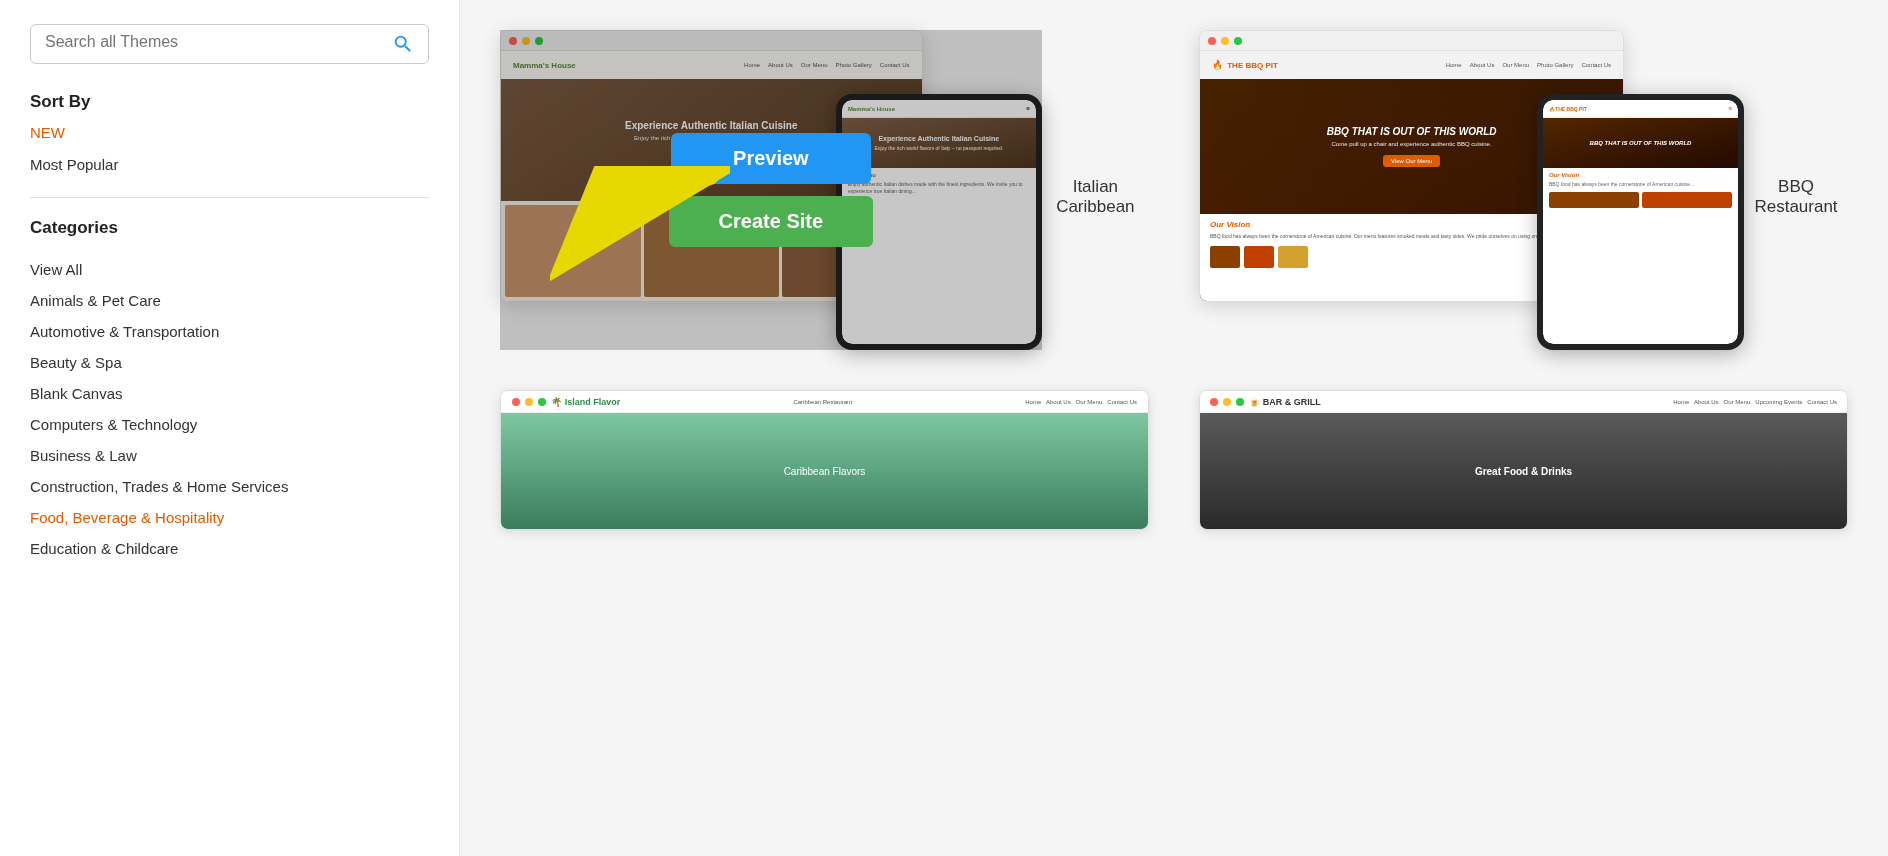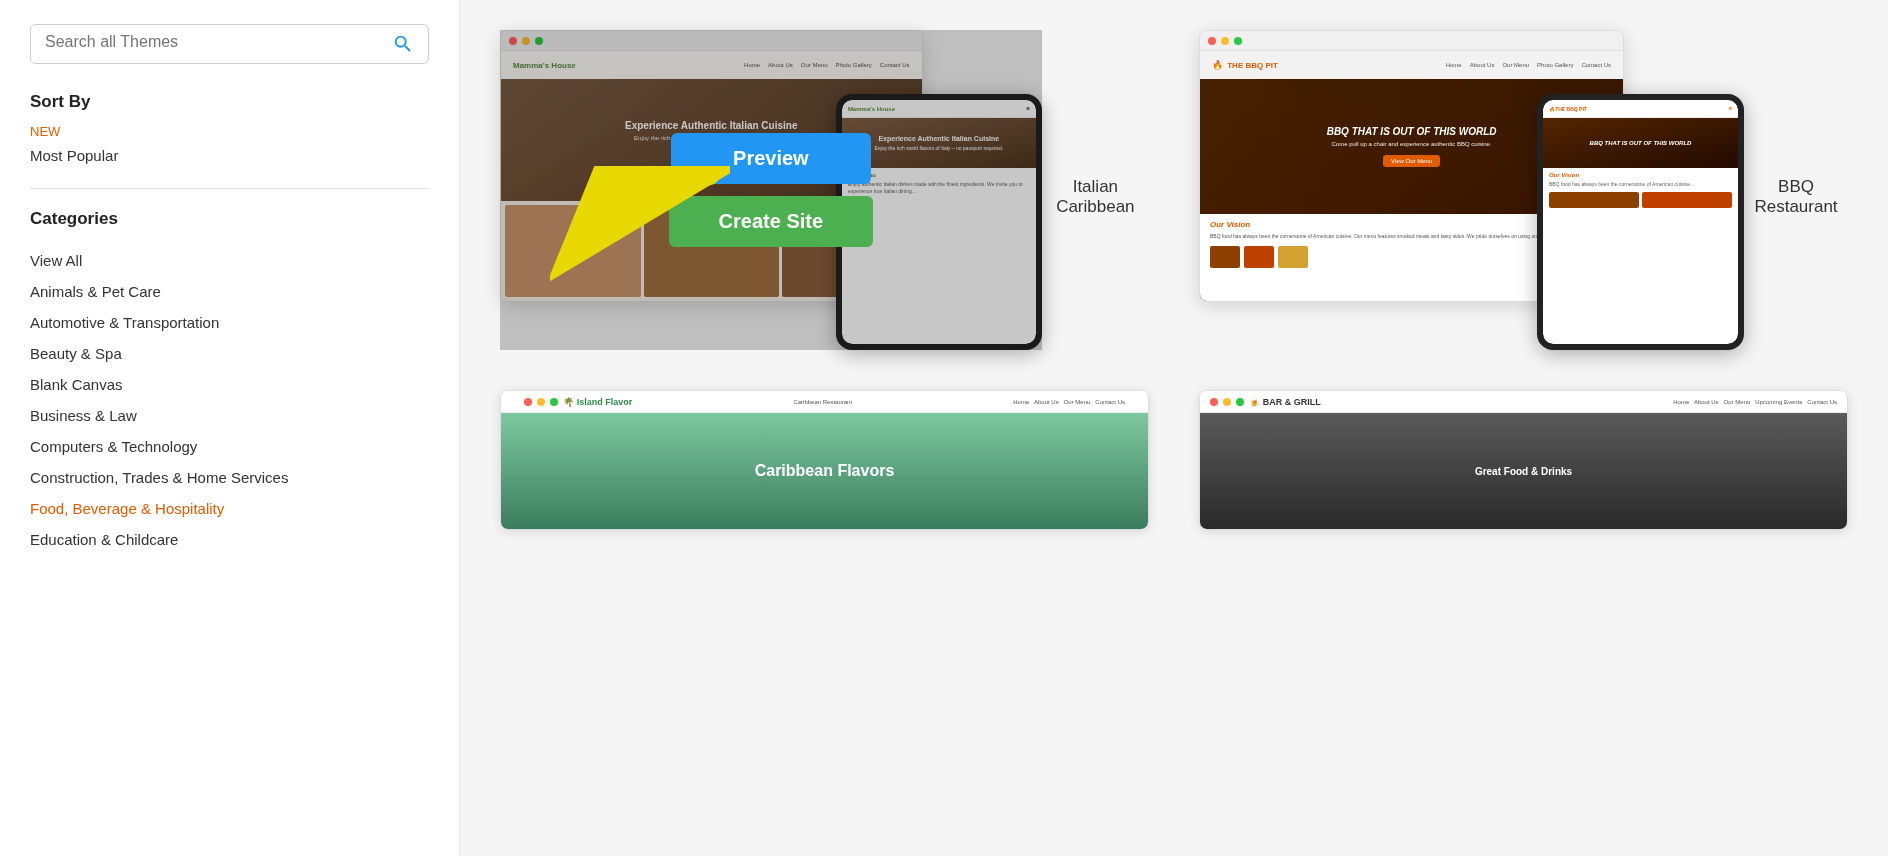--- a/index.html
+++ b/index.html
@@ -55,24 +55,24 @@
     .sort-by-section {
       margin-bottom: 24px;
     }
     .sort-by-title {
       font-size: 17px;
       font-weight: bold;
       color: #222;
       margin-bottom: 12px;
     }
     .sort-new {
-      font-size: 13px;
+      font-size: 15px;
       color: #e05c00;
       cursor: pointer;
-      margin-bottom: 8px;
+      margin-bottom: 15px;
       display: block;
     }
     .sort-popular {
       font-size: 15px;
       color: #333;
       cursor: pointer;
       display: block;
     }
 
     .divider {
@@ -437,21 +437,21 @@
       height: 100%;
       display: flex;
       flex-direction: column;
     }
     .island-nav {
       height: 22px;
       background: #fff;
       border-bottom: 1px solid #eee;
       display: flex;
       align-items: center;
-      padding: 0 23px;
+      padding: 0 11px;
       font-size: 8px;
       gap: 5px;
     }
     .island-logo {
       font-size: 9px;
       font-weight: bold;
       color: #2e8b4a;
       margin-right: auto;
     }
     .island-hero {
@@ -523,22 +523,22 @@
 
   <hr class="divider">
 
   <div>
     <div class="categories-title">Categories</div>
     <span class="cat-item">View All</span>
     <span class="cat-item">Animals &amp; Pet Care</span>
     <span class="cat-item">Automotive &amp; Transportation</span>
     <span class="cat-item">Beauty &amp; Spa</span>
     <span class="cat-item">Blank Canvas</span>
+    <span class="cat-item">Computers &amp; Technology</span>
     <span class="cat-item">Business &amp; Law</span>
-    <span class="cat-item">Computers &amp; Technology</span>
     <span class="cat-item">Construction, Trades &amp; Home Services</span>
     <span class="cat-item active-orange" style="color:#e05c00;">Food, Beverage &amp; Hospitality</span>
     <span class="cat-item">Education &amp; Childcare</span>
   </div>
 </div>
 
 <div id="main">
   <div class="themes-grid">
 
     <div class="theme-card">
@@ -679,21 +679,21 @@
         <div class="island-content">
           <div class="island-nav">
             <div class="dot dot-red"></div>
             <div class="dot dot-yellow"></div>
             <div class="dot dot-green"></div>
             <span class="island-logo">🌴 Island Flavor</span>
             <span style="font-size:6px;color:#555;">Caribbean Restaurant</span>
             <span style="margin-left:auto;font-size:6px;color:#555;">Home &nbsp; About Us &nbsp; Our Menu &nbsp; Contact Us</span>
           </div>
           <div class="island-hero">
-            <span style="font-size:16px;font-weight:bold;">Caribbean Flavors</span>
+            <span style="font-size:10px;font-weight:normal;">Caribbean Flavors</span>
           </div>
         </div>
       </div>
     </div>
 
     <div class="theme-card">
       <div class="bottom-card-img">
         <div class="bgrill-content">
           <div class="bgrill-nav">
             <div class="dot dot-red"></div>

